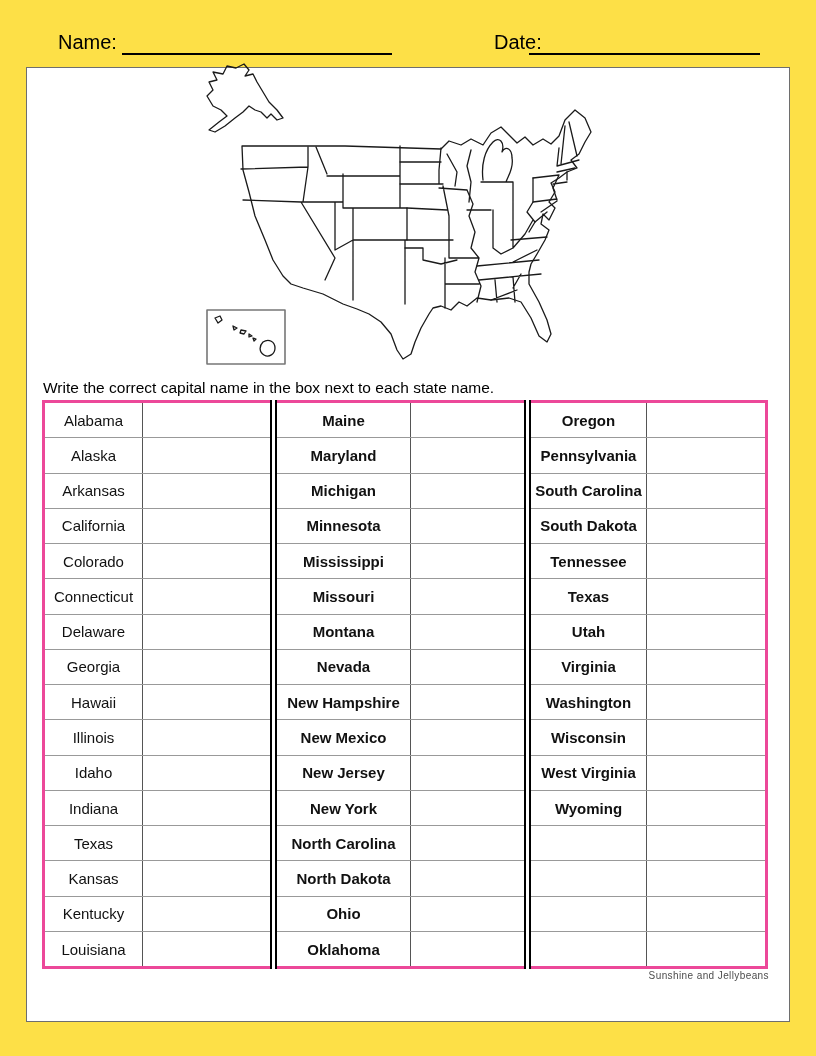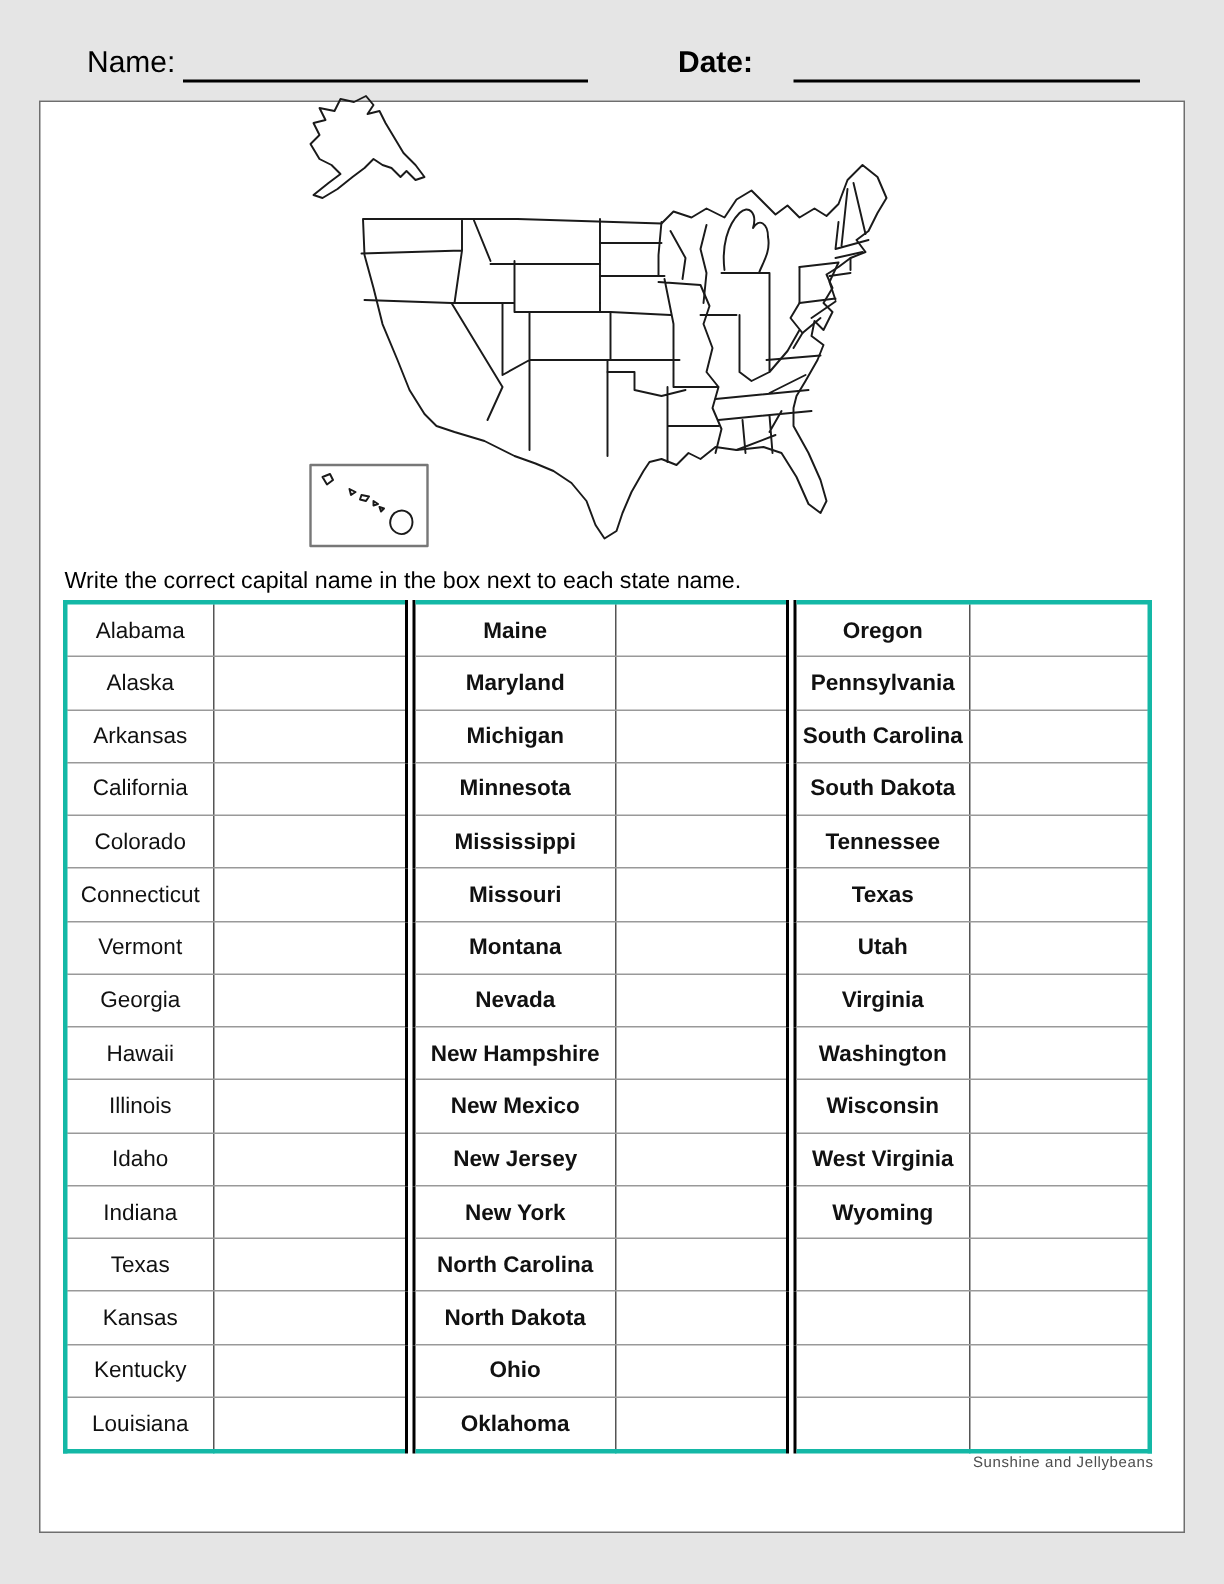--- a/index.html
+++ b/index.html
@@ -1,45 +1,45 @@
 <!DOCTYPE html>
 <html><head>
 <meta charset="utf-8">
 <style>
   html,body{margin:0;padding:0;background:#fff;}
   .page{
-    position:relative;width:816px;height:1056px;background:#e5e5e5;overflow:hidden;
+    position:relative;width:816px;height:1056px;background:#fde047;overflow:hidden;
     font-family:"Liberation Sans",sans-serif;color:#000;
   }
   
   .hdr-label{position:absolute;font-size:20px;color:#000;white-space:nowrap;}
   .hdr-rule{position:absolute;border-bottom:2px solid #000;height:20px;}
   #name-label{left:58px;top:31px;}
   #name-line{left:122px;top:33px;width:270px;}
-  #date-label{left:452px;top:31px;font-weight:bold;}
+  #date-label{left:494px;top:31px;}
   #date-line{left:529px;top:33px;width:231px;}
   
   .sheet{
     position:absolute;left:26px;top:67px;width:762px;height:953px;
     border:1.5px solid #6e6e6e;background:#fff;
   }
   
   .usmap{position:absolute;left:195px;top:62px;width:410px;height:306px;overflow:visible;}
   .usmap path, .usmap polyline, .usmap rect{fill:none;stroke:#1a1a1a;stroke-width:1.3;stroke-linejoin:round;stroke-linecap:round;}
   .usmap rect{stroke:#777;stroke-width:1.6;}
   
   .instruction{
     position:absolute;left:16px;top:311px;width:720px;
     font-family:Liberation Sans, sans-serif;font-size:15.5px;color:#000;
   }
   
   table.states{
     position:absolute;left:15px;top:332px;width:675px;
     border-collapse:collapse;table-layout:fixed;
-    border:3px solid #14b8a6;
+    border:3px solid #ec4899;
   }
   table.states td{
     height:34.28px;padding:0 2px;overflow:hidden;
     border-top:1.5px solid #999;border-bottom:1.5px solid #999;
     font-size:15px;color:#111;text-align:center;vertical-align:middle;
     white-space:nowrap;
   }
   td.state{border-right:1.5px solid #555;}
   td.gsep{border-left:7px double #000;font-weight:bold;}
   
@@ -114,21 +114,21 @@
           </tr>
           <tr>
             <td class="state">Connecticut</td>
             <td class="answer"></td>
             <td class="state gsep">Missouri</td>
             <td class="answer"></td>
             <td class="state gsep">Texas</td>
             <td class="answer"></td>
           </tr>
           <tr>
-            <td class="state">Vermont</td>
+            <td class="state">Delaware</td>
             <td class="answer"></td>
             <td class="state gsep">Montana</td>
             <td class="answer"></td>
             <td class="state gsep">Utah</td>
             <td class="answer"></td>
           </tr>
           <tr>
             <td class="state">Georgia</td>
             <td class="answer"></td>
             <td class="state gsep">Nevada</td>

